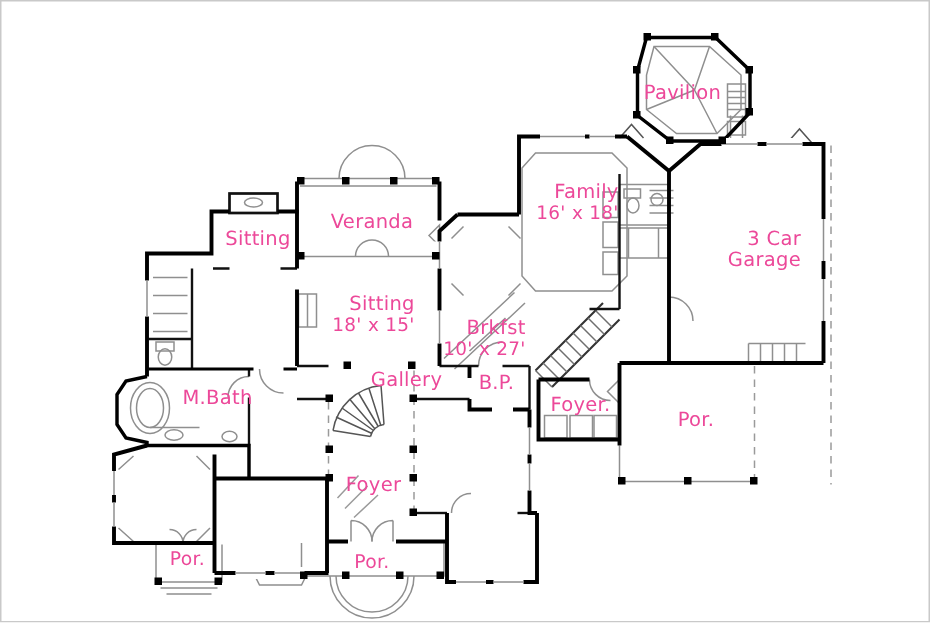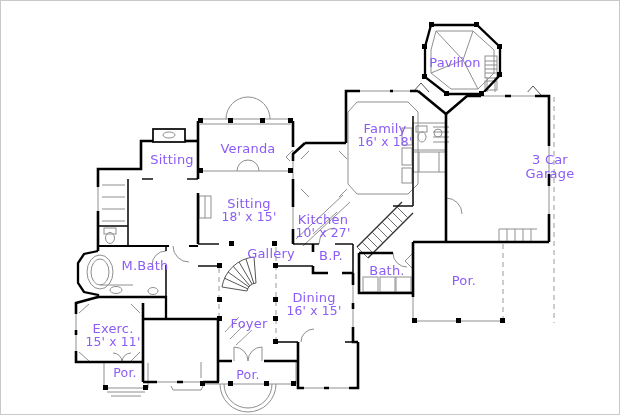--- a/index.html
+++ b/index.html
@@ -4,25 +4,25 @@
 <style>
   html,body{margin:0;padding:0;background:#fff;}
   #stage{
     position:relative;width:620px;height:415px;background:#fff;
     border:1px solid #c9c9c9;box-sizing:border-box;overflow:hidden;
     font-family:"DejaVu Sans","Liberation Sans",sans-serif;
   }
   #plan-svg{position:absolute;left:0;top:0;}
   .lbl{
     position:absolute;transform:translate(-50%,-50%);
-    text-align:center;line-height:1.04;white-space:nowrap;
-    color:#8b5cf6;font-size:13px;letter-spacing:.2px;
+    text-align:right;line-height:1.04;white-space:nowrap;
+    color:#ec4899;font-size:13px;letter-spacing:.2px;
   }
   .lbl .dm{display:block;font-size:12.3px;}
-  .lbl.wrap{white-space:normal;width:64px;margin-left:48px;}
+  .lbl.wrap{white-space:normal;width:64px;}
   .lbl.sm{font-size:12.5px;}
 </style>
 </head>
 <body>
 
 <div id="stage">
 
 <svg id="plan-svg" width="620" height="415" viewBox="0 0 620 415">
 
   <g stroke="#9a9a9a" stroke-width="1" fill="none" stroke-dasharray="5,4">
@@ -284,48 +284,42 @@
   <div class="lbl" style="left:171px;top:159px">
     <span>Sitting</span></div>
 
 
 
   <div class="lbl" style="left:248px;top:209px">
     <span>Sitting</span>
     <span class="dm">18' x 15'</span></div>
 
   <div class="lbl" style="left:322px;top:225px">
-    <span>Kitchen</span>
+    <span>Brkfst</span>
     <span class="dm">10' x 27'</span></div>
 
   <div class="lbl" style="left:270px;top:253px">
     <span>Gallery</span></div>
 
   <div class="lbl" style="left:144px;top:265px">
     <span>M.Bath</span></div>
 
   <div class="lbl" style="left:330px;top:255px">
     <span>B.P.</span></div>
 
   <div class="lbl" style="left:386px;top:270px">
-    <span>Bath.</span></div>
+    <span>Foyer.</span></div>
 
   <div class="lbl" style="left:463px;top:280px">
     <span>Por.</span></div>
 
-  <div class="lbl" style="left:313px;top:303px">
-    <span>Dining</span>
-    <span class="dm">16' x 15'</span></div>
 
   <div class="lbl" style="left:248px;top:323px">
     <span>Foyer</span></div>
 
-  <div class="lbl" style="left:112px;top:334px">
-    <span>Exerc.</span>
-    <span class="dm">15' x 11'</span></div>
 
 
 
   <div class="lbl sm" style="left:124px;top:371px">
     <span>Por.</span></div>
 
   <div class="lbl sm" style="left:247px;top:373px">
     <span>Por.</span></div>
 
 </div>

